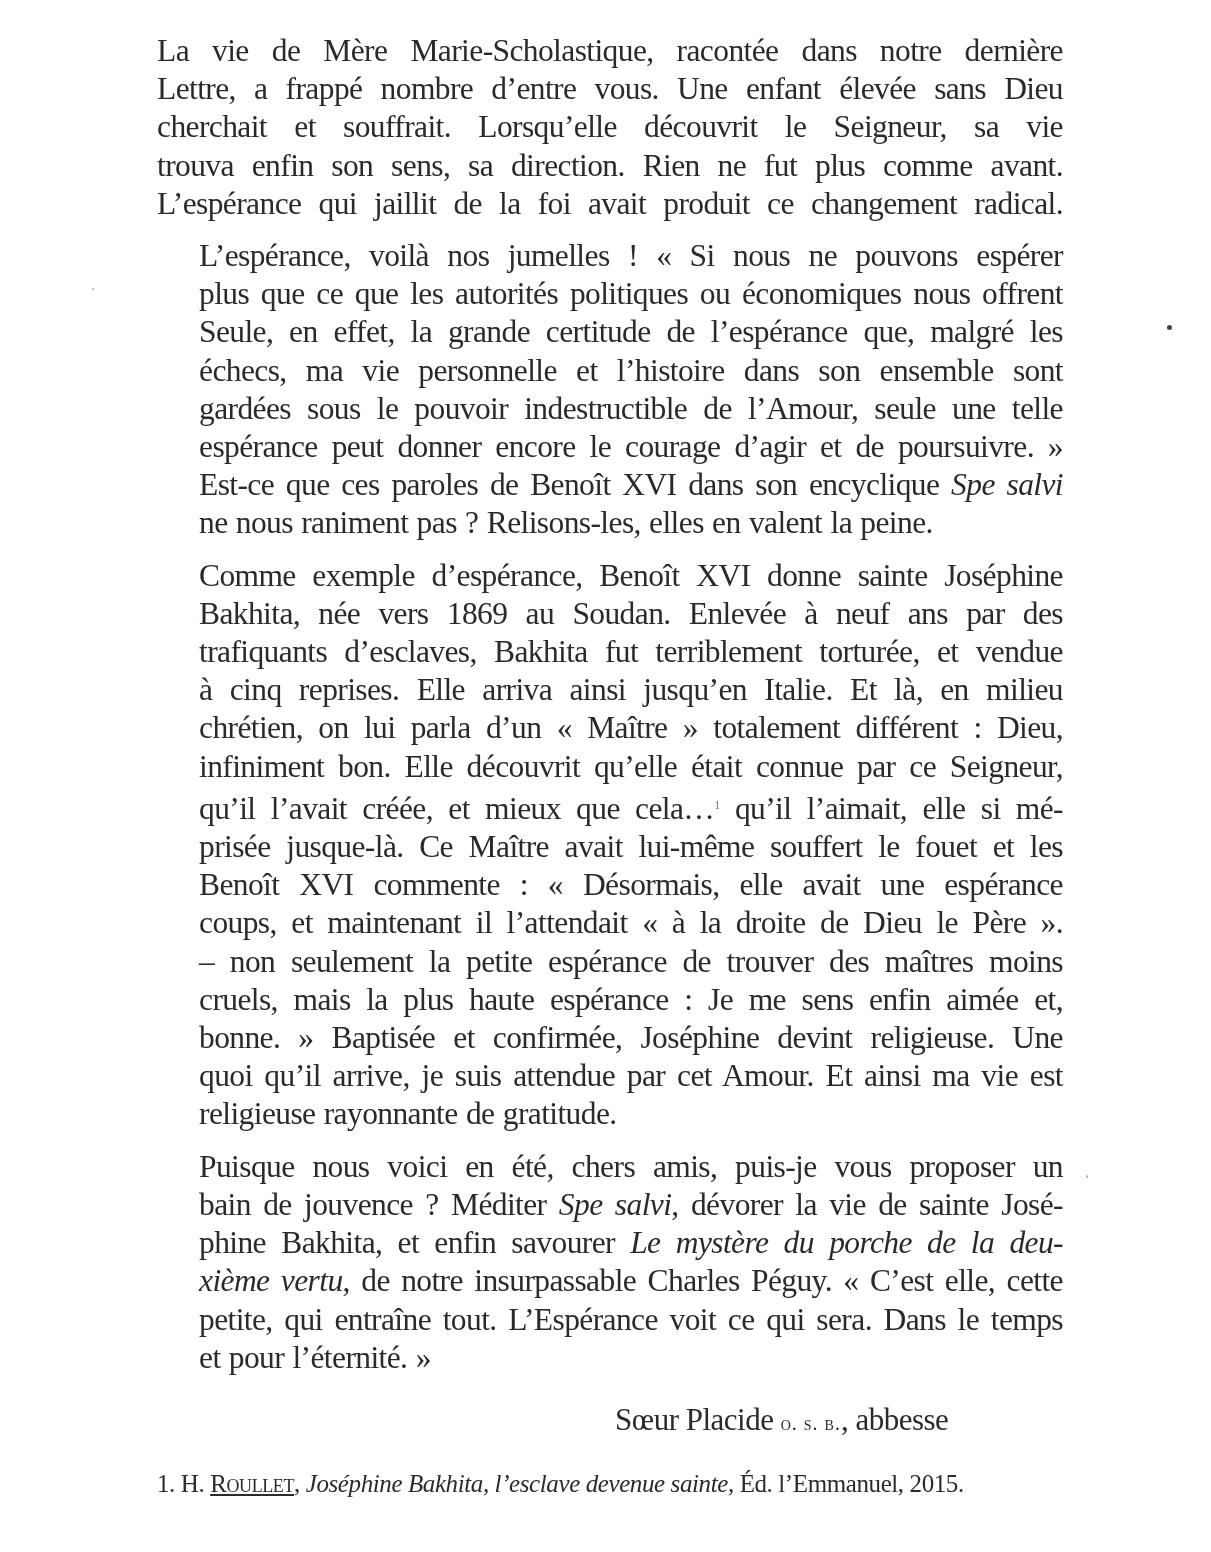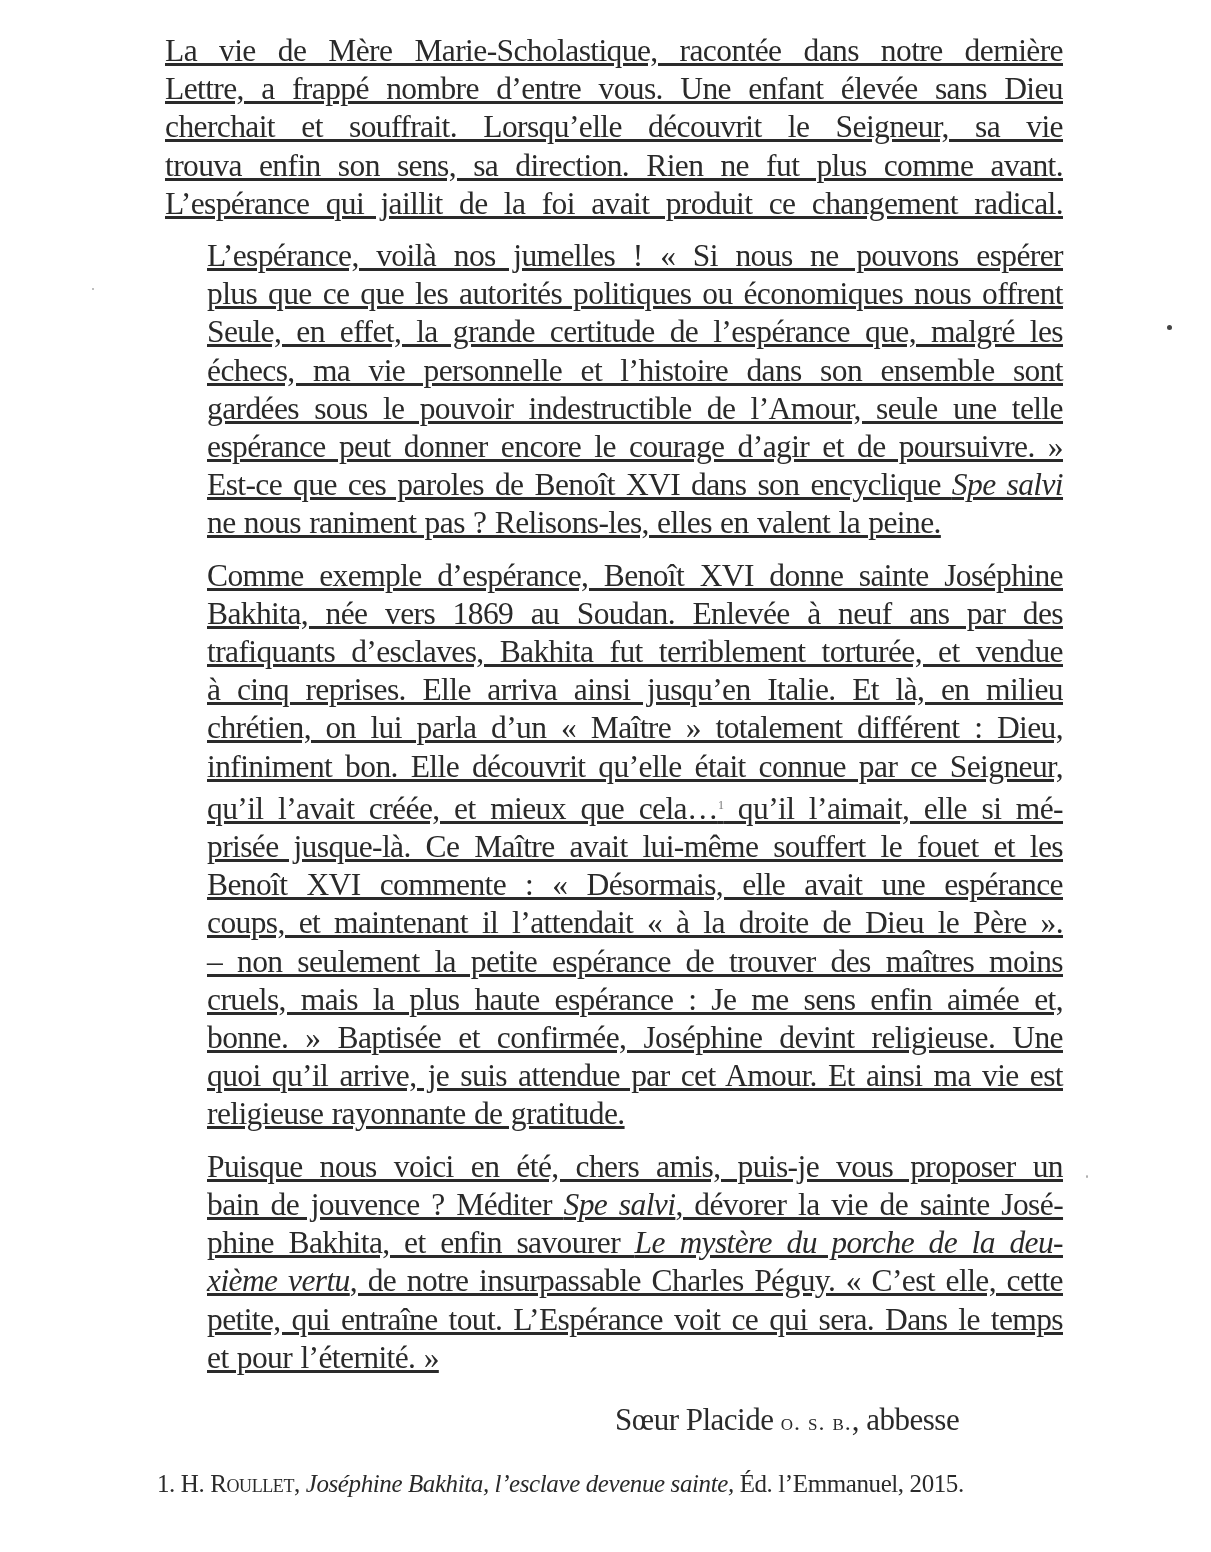--- a/index.html
+++ b/index.html
@@ -2,39 +2,38 @@
 <html><head>
 <meta charset="utf-8">
 <style>
   html, body { margin: 0; padding: 0; }
   body {
     width: 1211px; height: 1552px; background: #ffffff; position: relative; overflow: hidden;
     font-family: "Liberation Serif", "DejaVu Serif", serif; color: #2a2a2a;
   }
   .page { position: absolute; left: 157px; top: 32px; width: 906px; }
   .para {
-    font-size: 31.5px; line-height: 38.2px; text-align: justify; margin: 0 0 14px 8px;
+    font-size: 31.5px; line-height: 38.2px; text-align: justify; margin: 0 0 14px 0;
     letter-spacing: -0.6px; word-spacing: 1px;
     hyphens: manual;
-    text-decoration: underline;
   }
   .para.indent { text-indent: 42px; }
   .para.last { margin-bottom: 0; }
   .para .line { display: block; text-align: justify; text-align-last: justify; }
   .para .line.end { text-align-last: left; }
   em { font-style: italic; text-align: right; }
   sup.fn { font-size: 12px; vertical-align: 10px; color: #777; }
   .signature {
     position: absolute; left: 615px; top: 1402px; font-size: 31px; letter-spacing: -0.5px;
   }
-  .signature .sc { font-variant: small-caps; font-size: 24px; letter-spacing: 1px; }
+  .signature .sc { font-variant: small-caps; font-size: 20px; letter-spacing: 1px; }
   .footnote {
     position: absolute; left: 157px; top: 1470px; font-size: 25px; letter-spacing: -0.4px;
   }
-  .footnote .sc { font-variant: small-caps; }
+  .footnote .sc { font-variant: small-caps; text-decoration: underline; }
   .speck { position: absolute; border-radius: 50%; background: #444; }
 </style>
 </head>
 <body>
 
 <div class="page">
 
   <p class="para">
     <span class="line">La vie de Mère Marie-Scholastique, racontée dans notre dernière</span>
     <span class="line">Lettre, a frappé nombre d’entre vous. Une enfant élevée sans Dieu</span>

